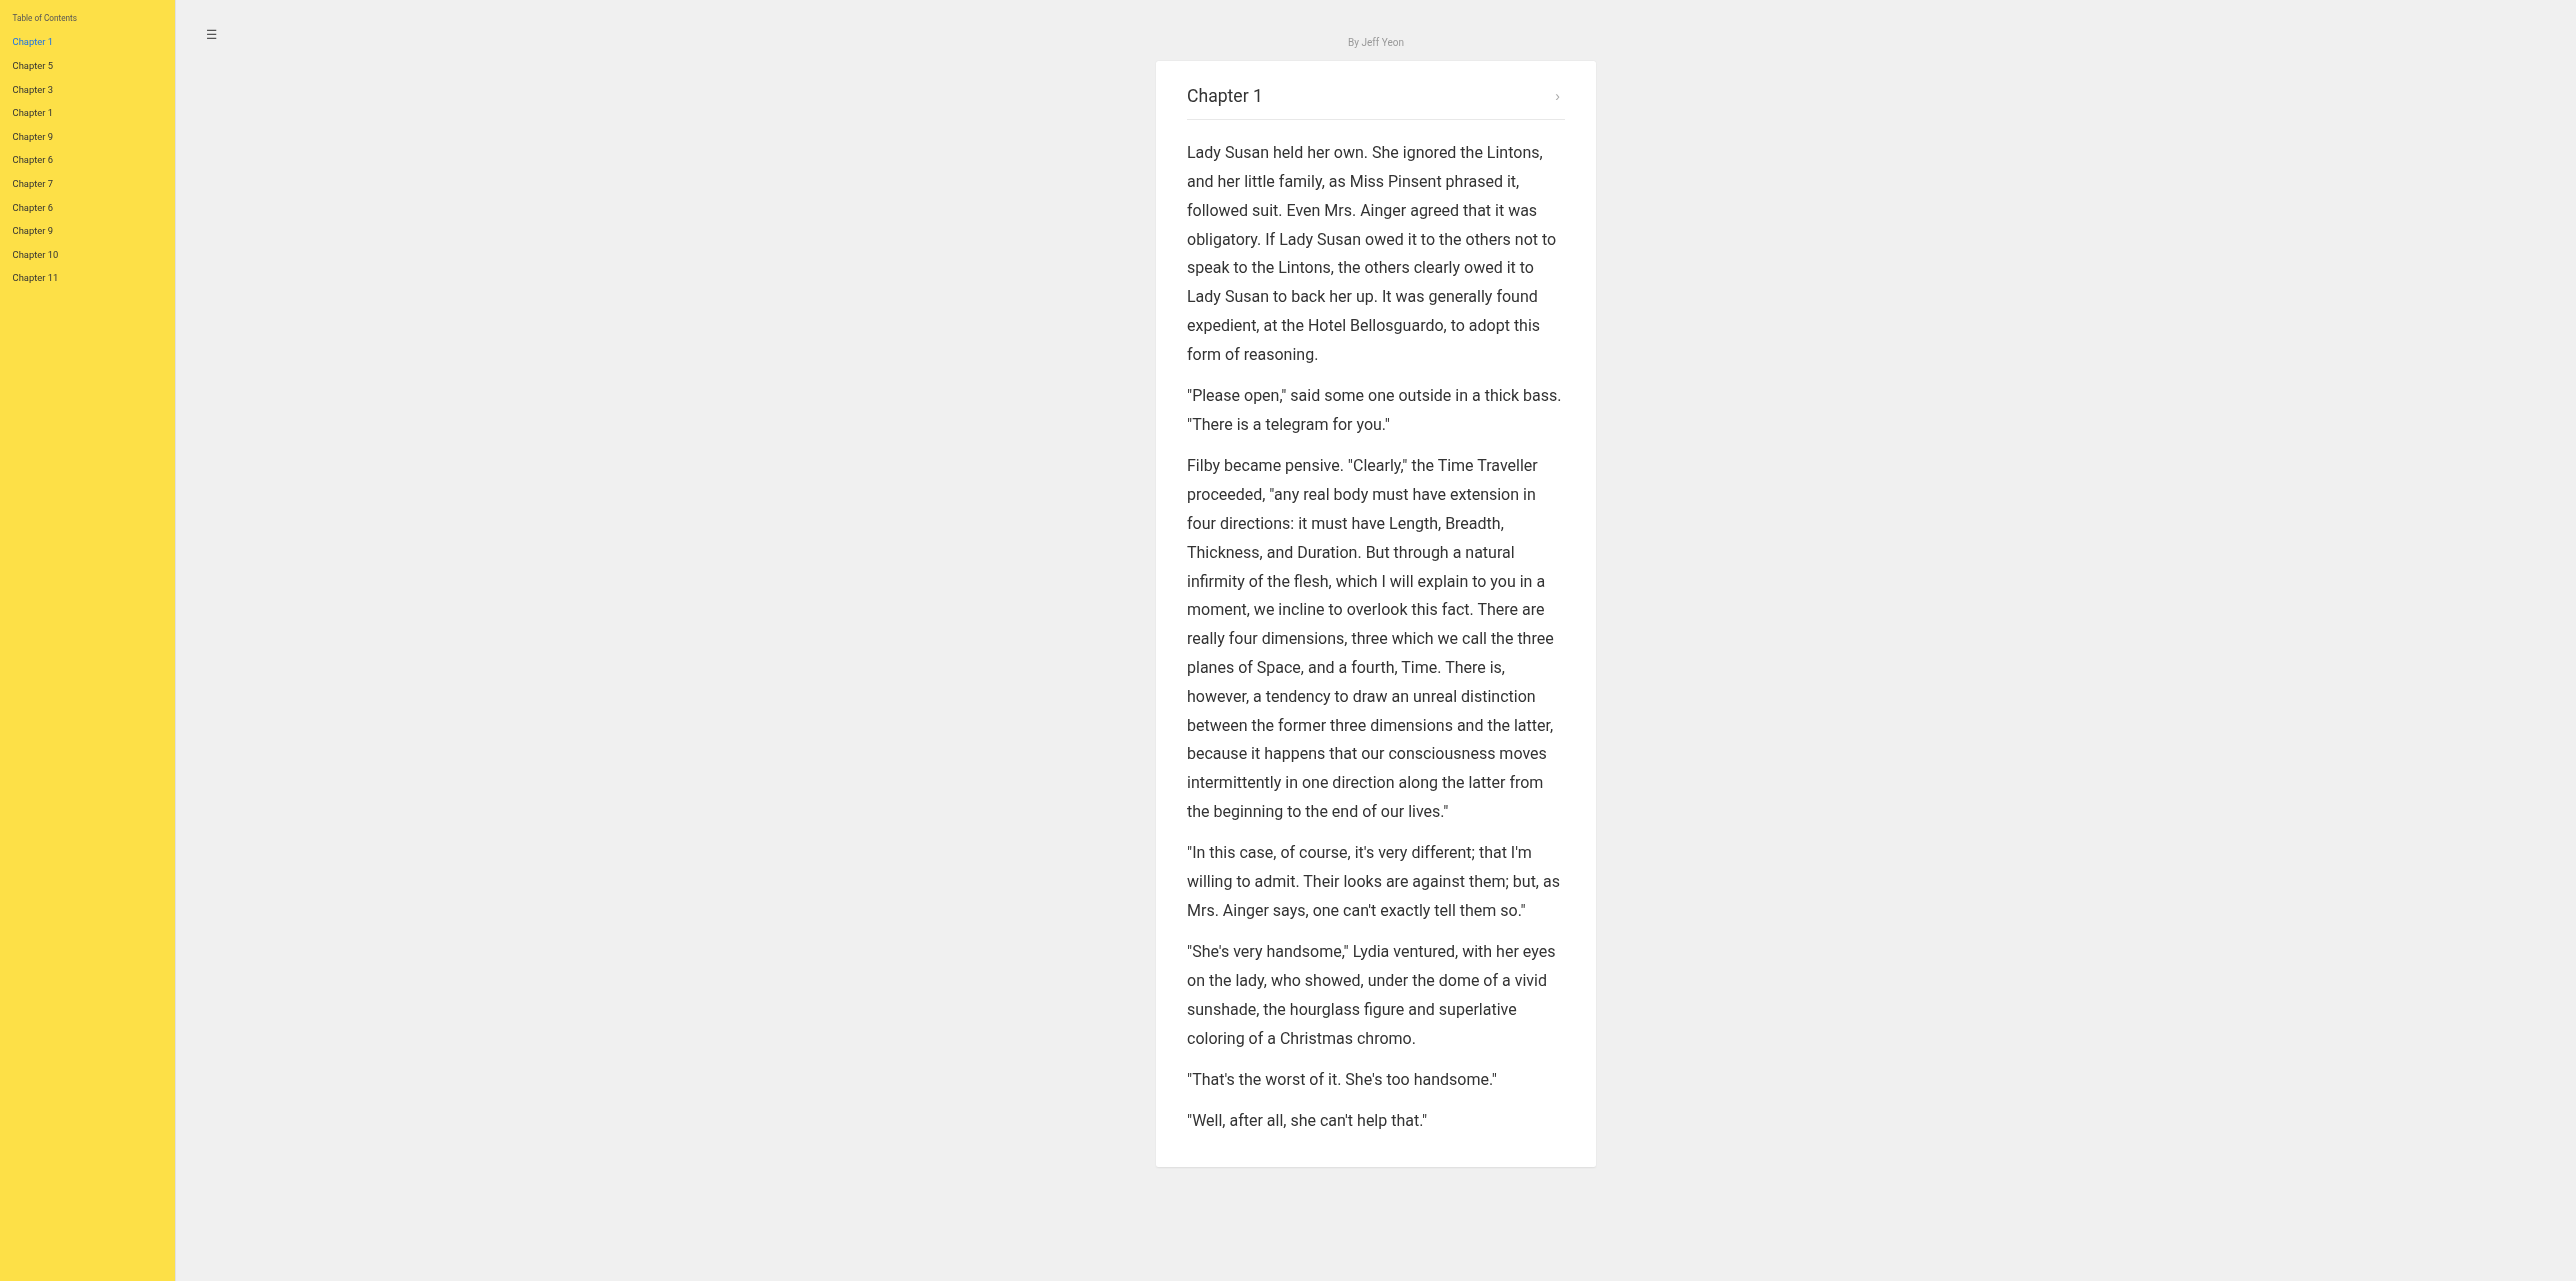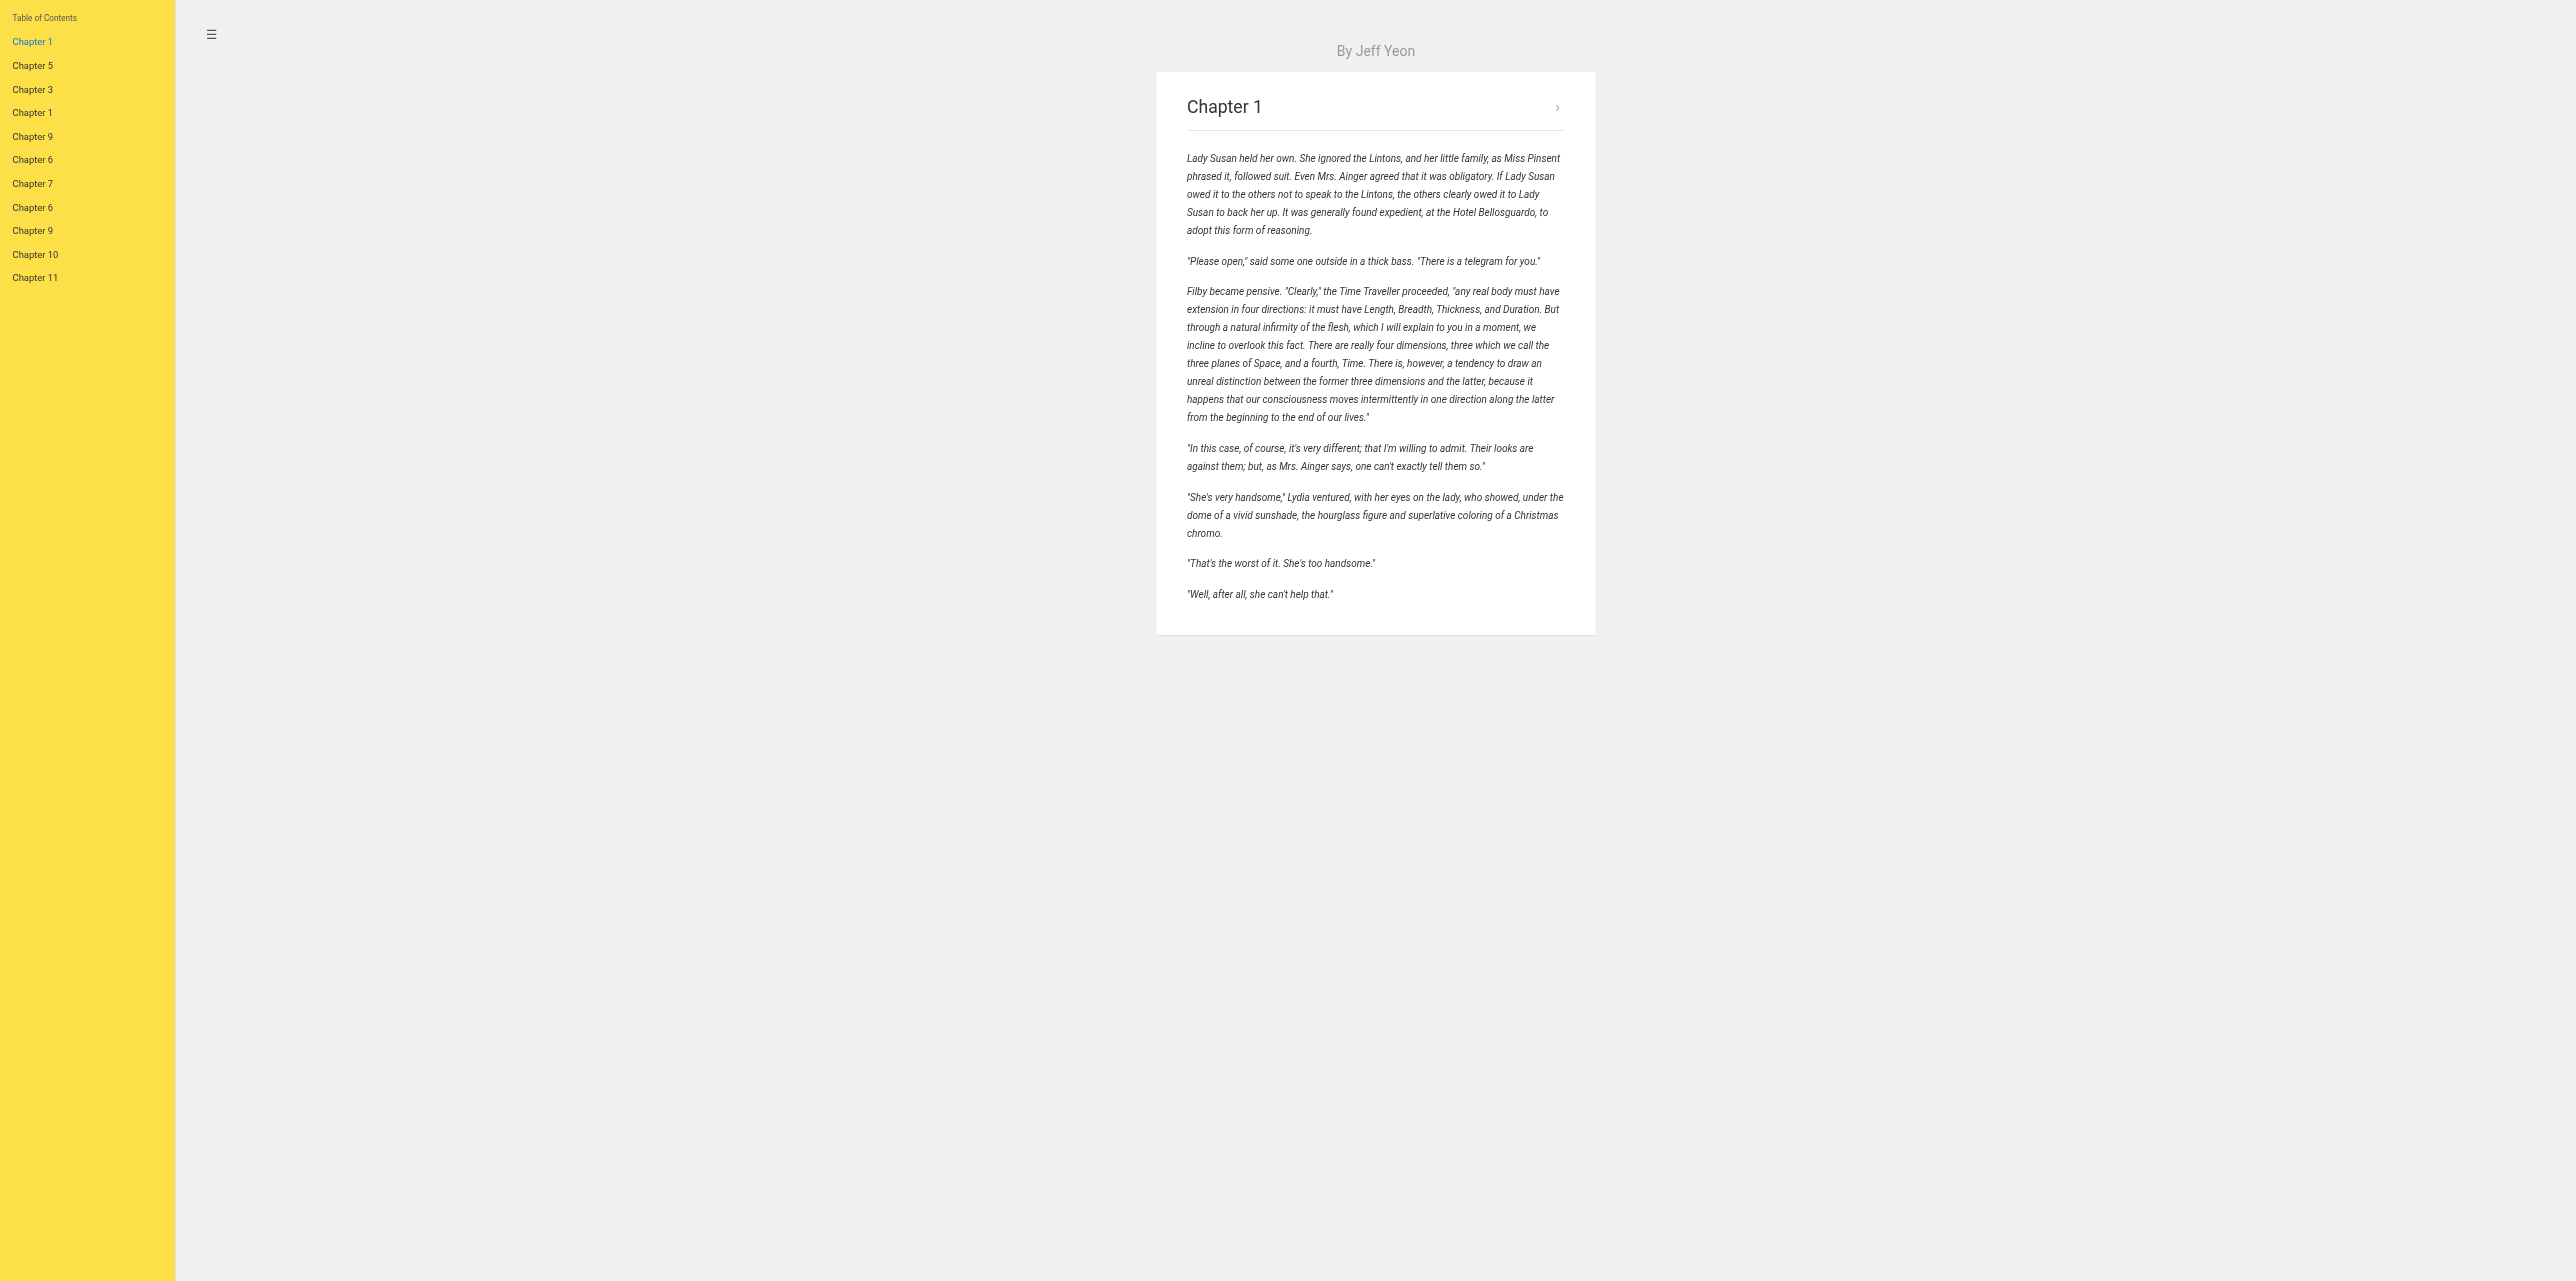--- a/index.html
+++ b/index.html
@@ -76,23 +76,23 @@
     }
 
     #book-title {
       font-size: 33px;
       font-weight: 300;
       color: #555;
       letter-spacing: 0.6px;
     }
 
     #book-author {
-      font-size: 14px;
+      font-size: 10px;
       color: #999;
-      margin-top: 18px;
+      margin-top: 12px;
     }
 
     
     #chapter-card {
       background: #ffffff;
       border-radius: 2.5px;
       width: 100%;
       max-width: 440px;
       padding: 25px 31px 31px 31px;
       position: relative;
@@ -117,24 +117,23 @@
     #next-chapter-btn {
       background: none;
       border: none;
       cursor: pointer;
       font-size: 14px;
       color: #aaa;
       padding: 2.5px 5px;
     }
 
     #chapter-content {
-      font-size: 10px;
+      font-size: 16px;
       line-height: 1.8;
       color: #333;
-      font-style: italic;
     }
 
     #chapter-content p {
       margin-bottom: 12.6px;
     }
 
     #chapter-content p:last-child {
       margin-bottom: 0;
     }
   </style>

